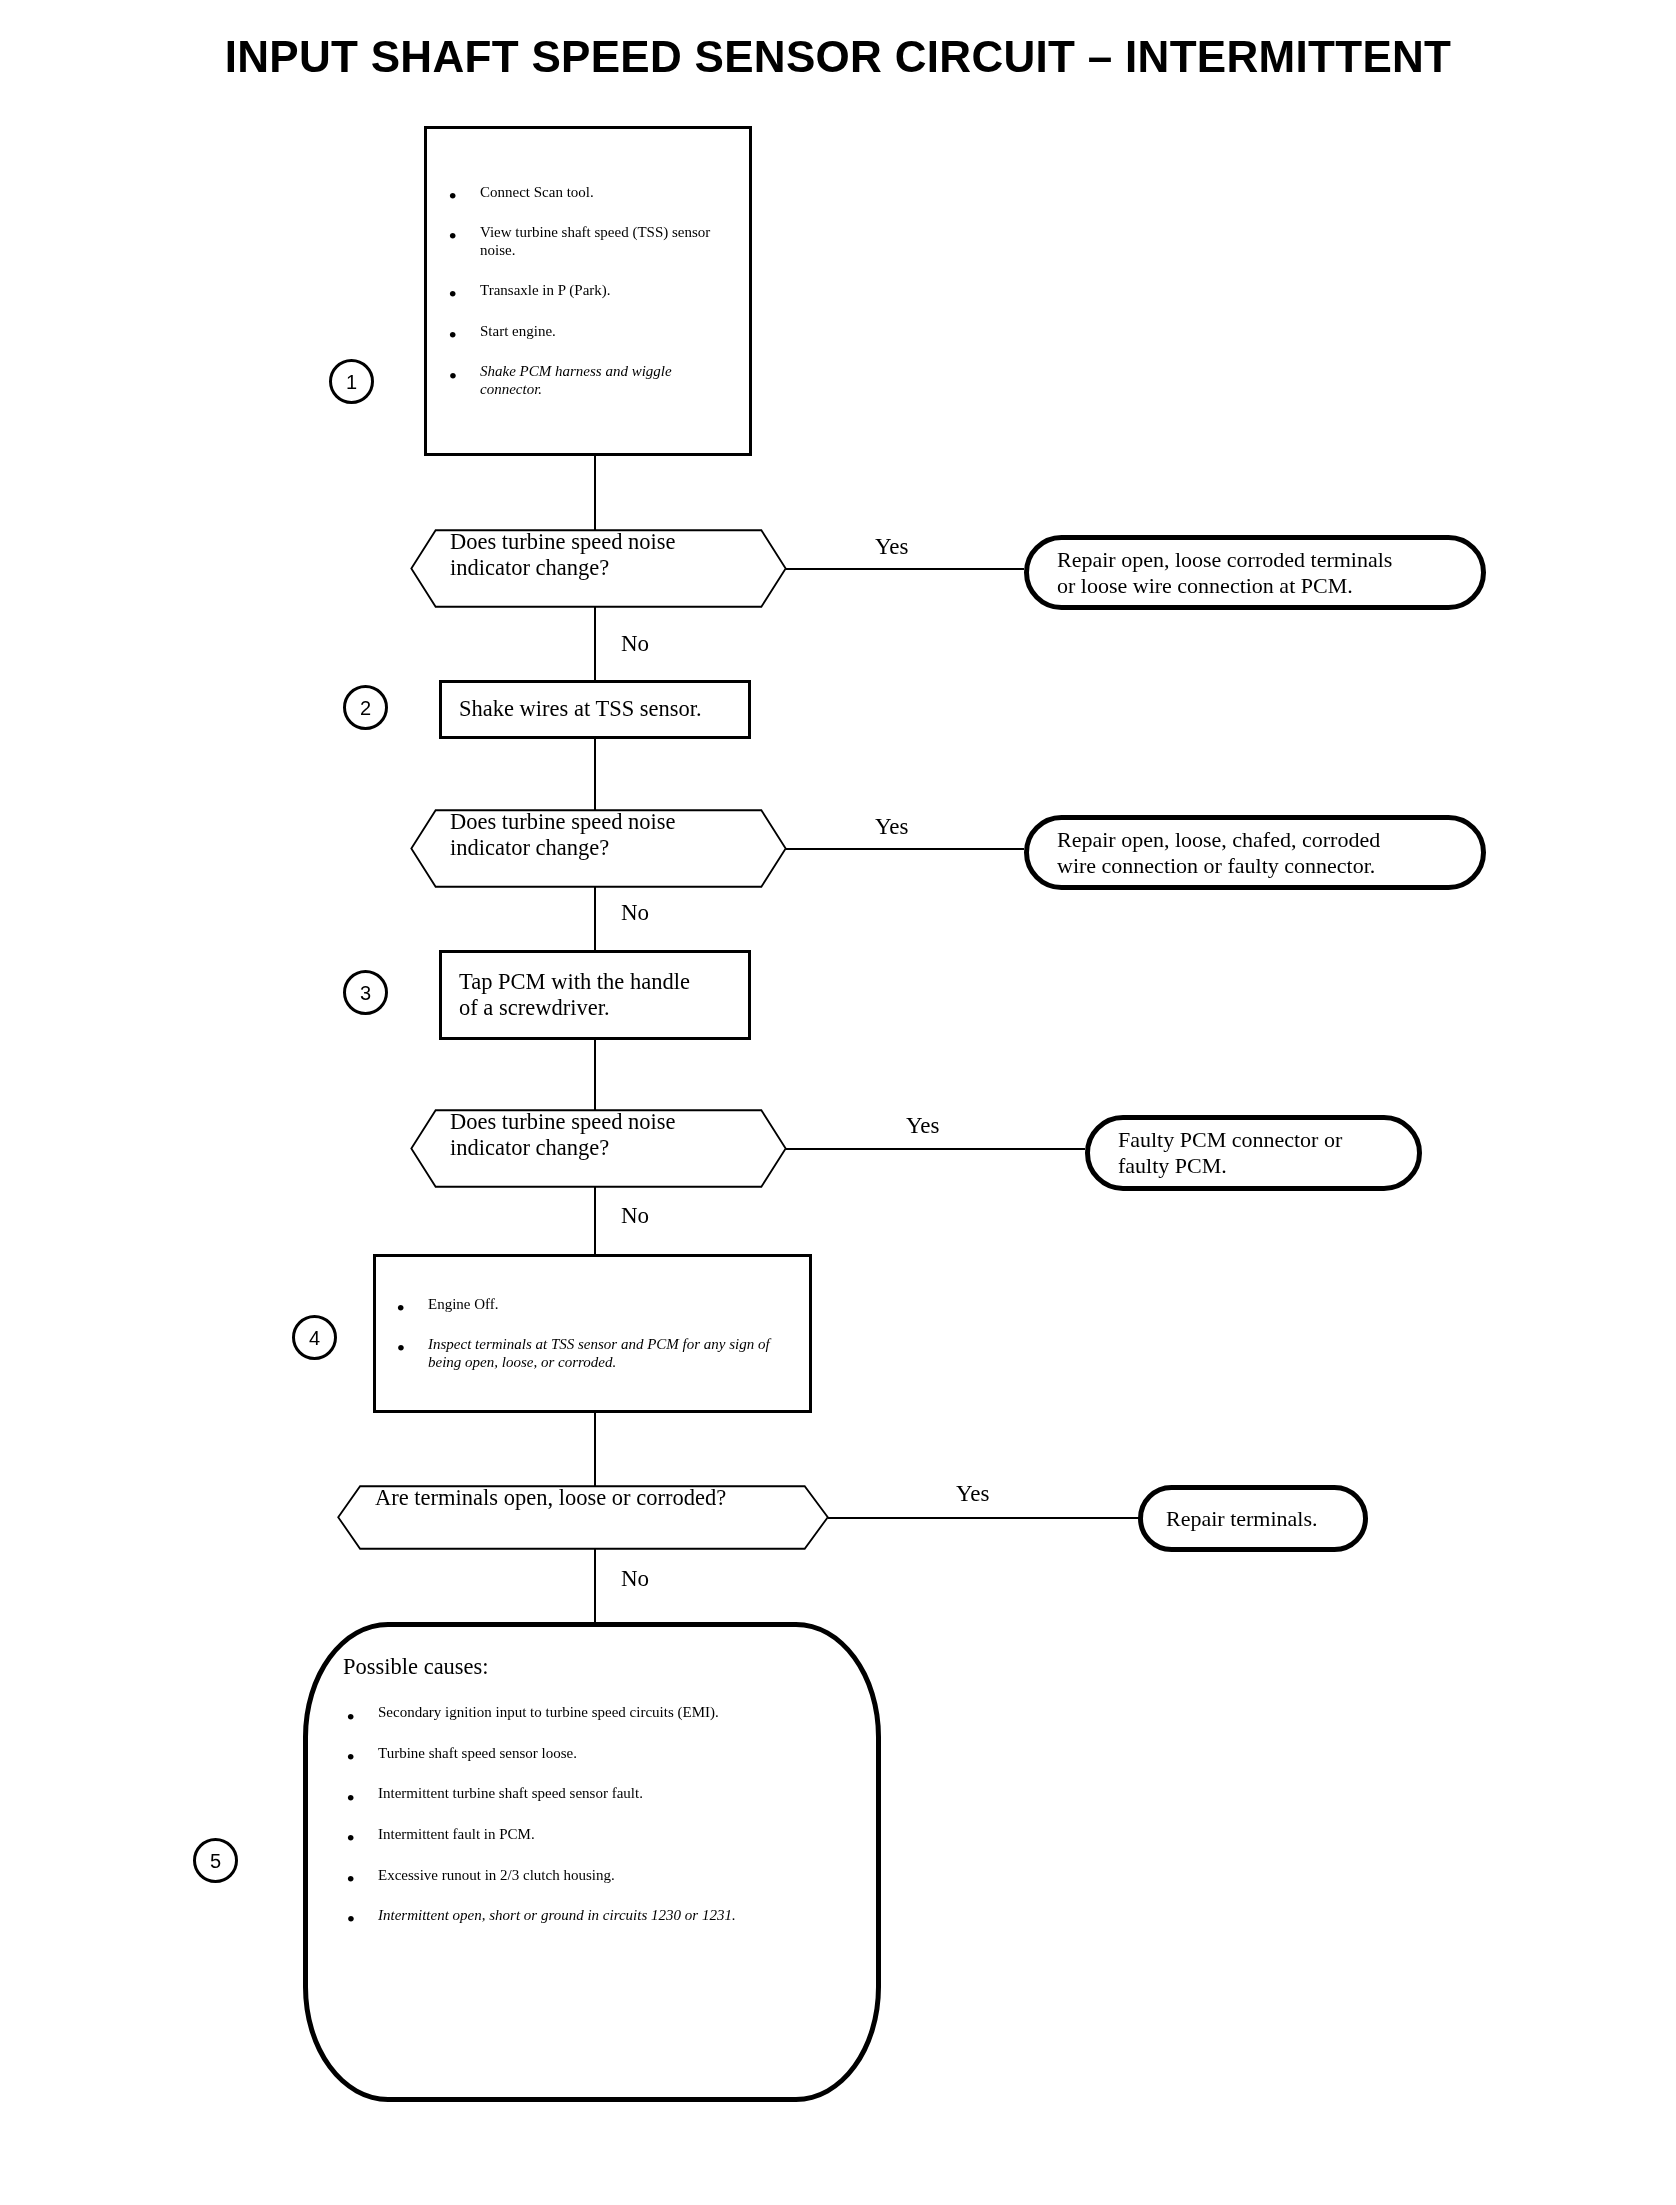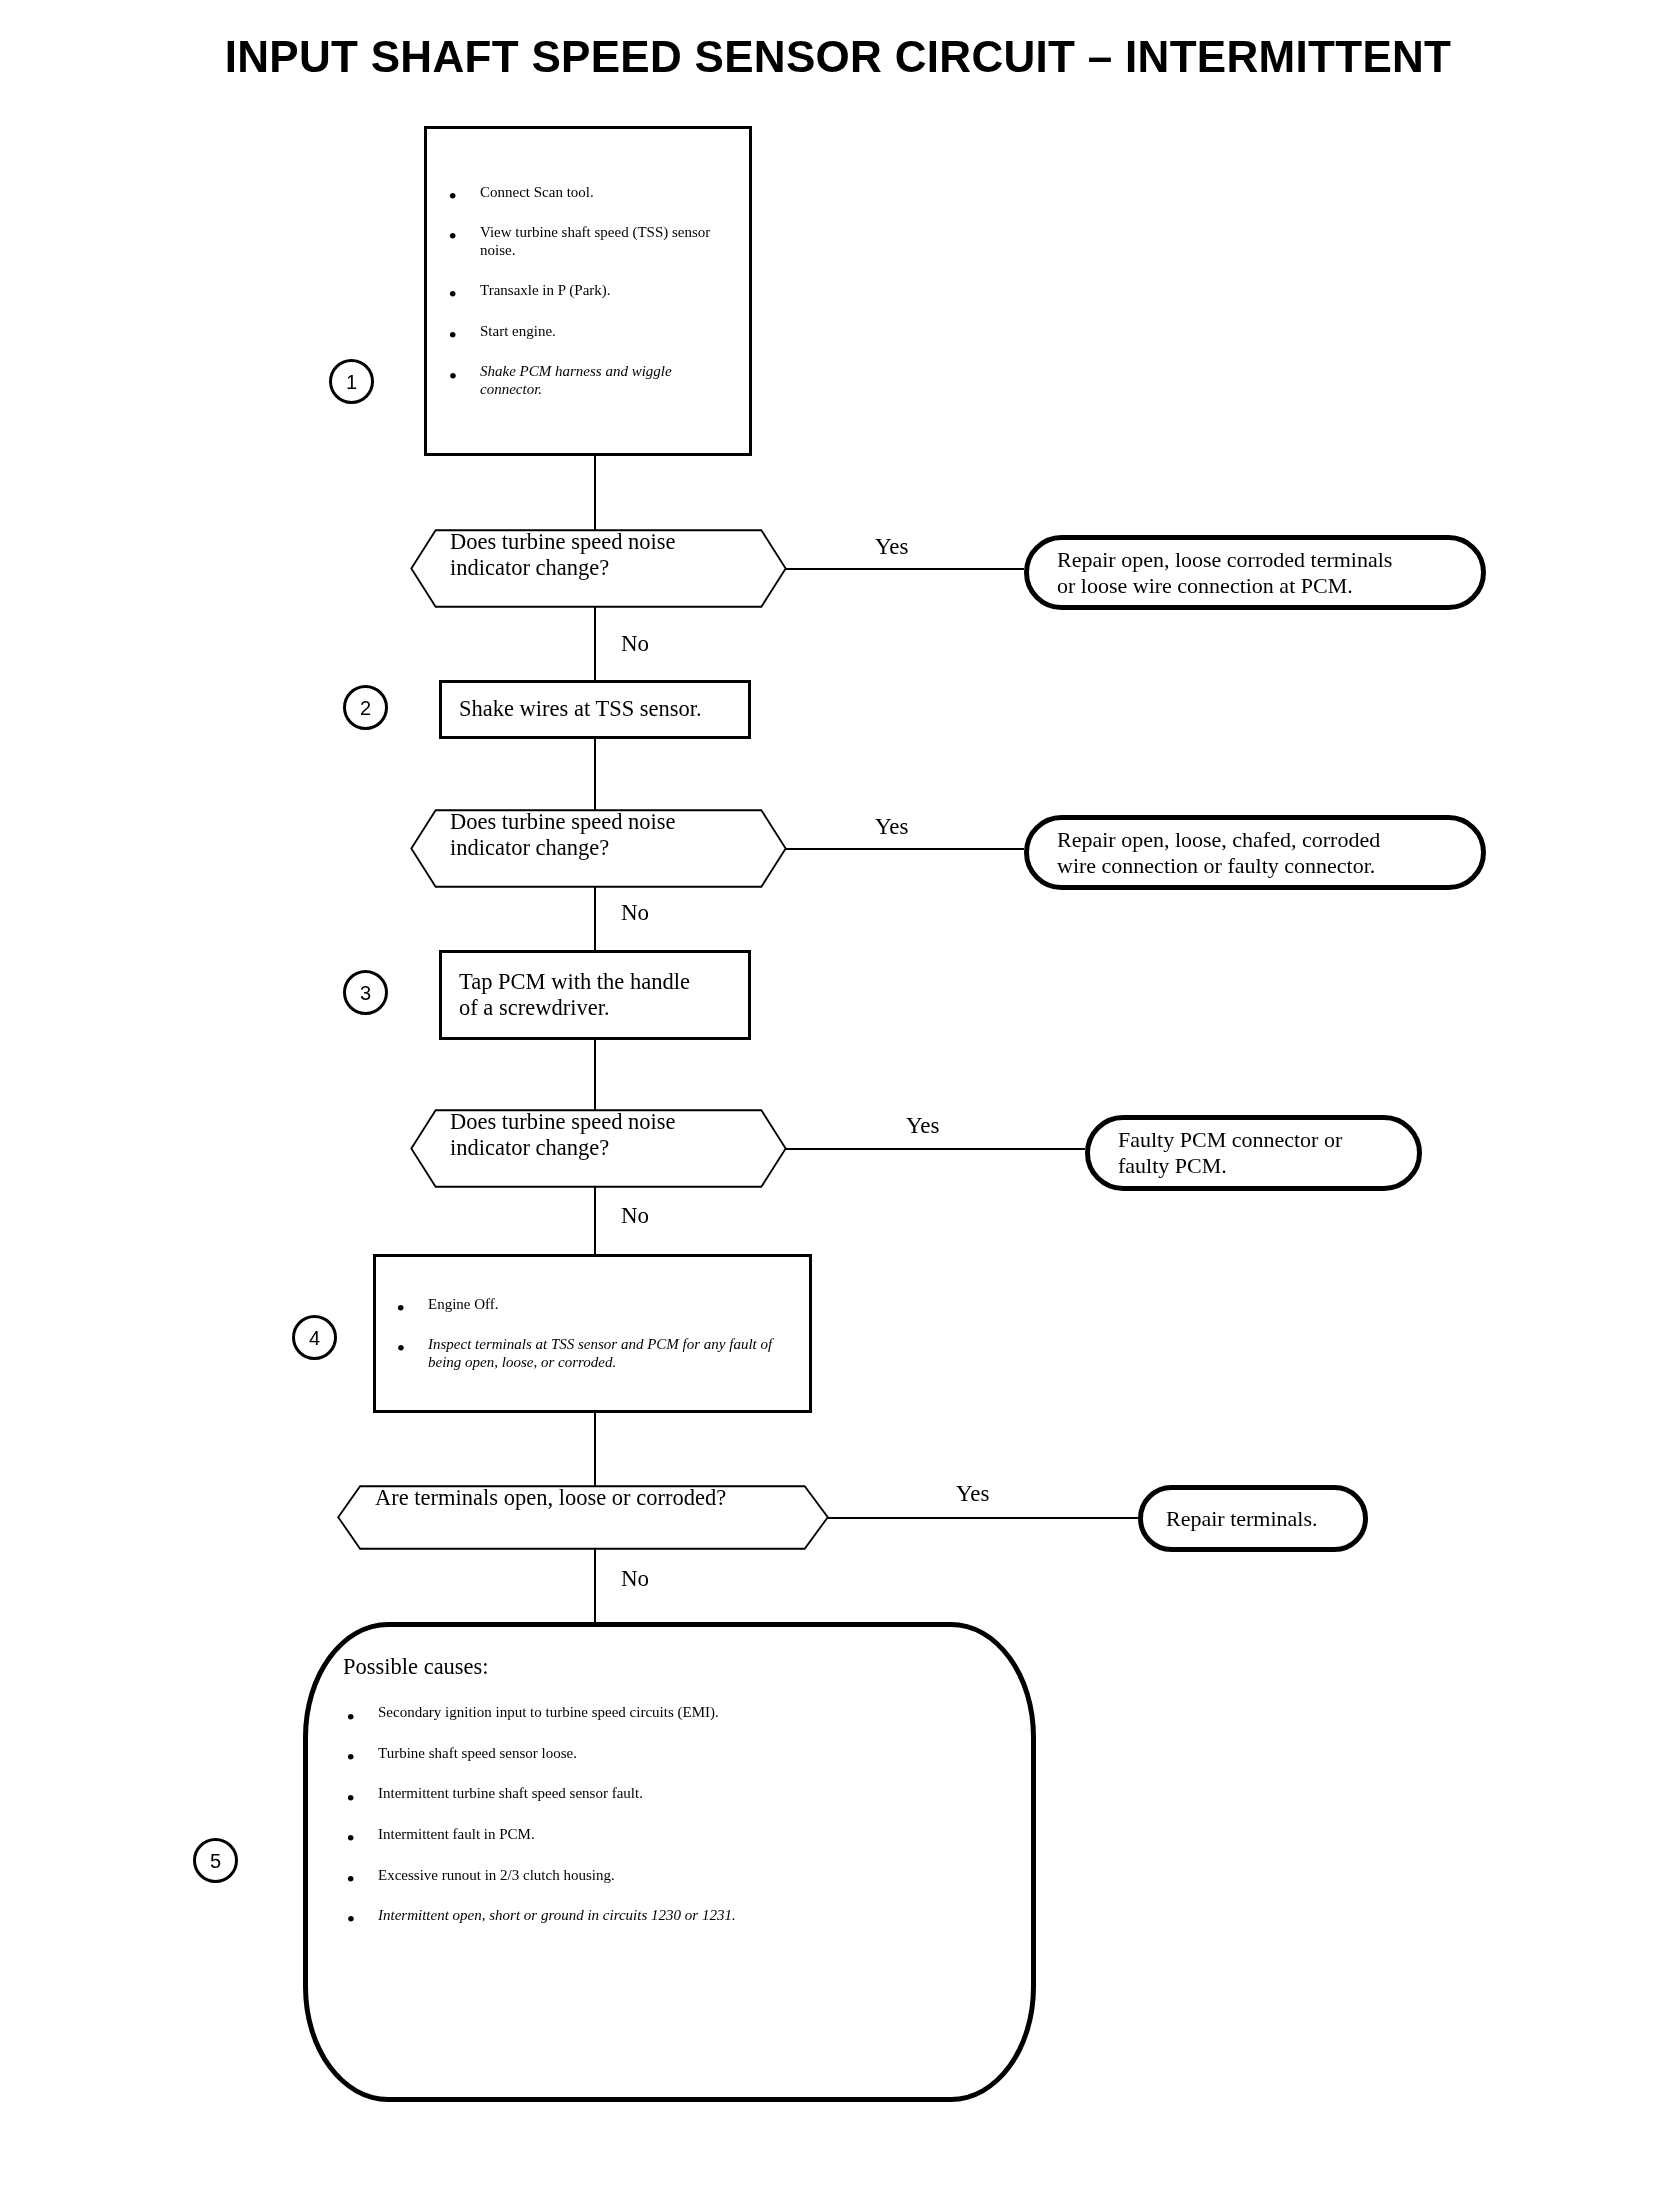--- a/index.html
+++ b/index.html
@@ -272,21 +272,21 @@
   <div class="elabel" style="left:621px; top:1204px;">No</div>
 
   <div class="stepnum" style="left:292px; top:1315px;">
     <span>4</span>
   </div>
 
   <div class="node proc" style="left:373px; top:1254px; width:439px; height:159px; padding:14.6px 16px 14.6px 17px;">
     <div class="inner">
       <ul class="bul">
         <li>Engine Off.</li>
-        <li>Inspect terminals at TSS sensor and PCM for any fault of being open, loose, or corroded.</li>
+        <li>Inspect terminals at TSS sensor and PCM for any sign of being open, loose, or corroded.</li>
       </ul>
     </div>
   </div>
 
   <div class="vline" style="left:594px; top:1413px; height:73px;"></div>
 
   <div class="hexwrap" style="left:337px; top:1485px; width:492px; height:65px;">
     <svg width="492" height="65" viewBox="0 0 810 107" aria-hidden="true">
       <polygon points="38,2 770,2 808,53 770,105 38,105 2,53" fill="#ffffff" stroke="#000000" stroke-width="3"></polygon>
     </svg>
@@ -302,21 +302,21 @@
     <div class="txt-sm">Repair terminals.</div>
   </div>
 
   <div class="vline" style="left:594px; top:1549px; height:76px;"></div>
   <div class="elabel" style="left:621px; top:1567px;">No</div>
 
   <div class="stepnum" style="left:193px; top:1838px;">
     <span>5</span>
   </div>
 
-  <div class="node barrel" style="left:303px; top:1622px; width:733px; height:480px; padding:27px 20px 27px 35px;">
+  <div class="node barrel" style="left:303px; top:1622px; width:578px; height:480px; padding:27px 20px 27px 35px;">
     <div class="txt" style="margin-bottom:24px;">Possible causes:</div>
     <ul class="bul">
       <li>Secondary ignition input to turbine speed circuits (EMI).</li>
       <li>Turbine shaft speed sensor loose.</li>
       <li>Intermittent turbine shaft speed sensor fault.</li>
       <li>Intermittent fault in PCM.</li>
       <li>Excessive runout in 2/3 clutch housing.</li>
       <li>Intermittent open, short or ground in circuits 1230 or 1231.</li>
     </ul>
   </div>

